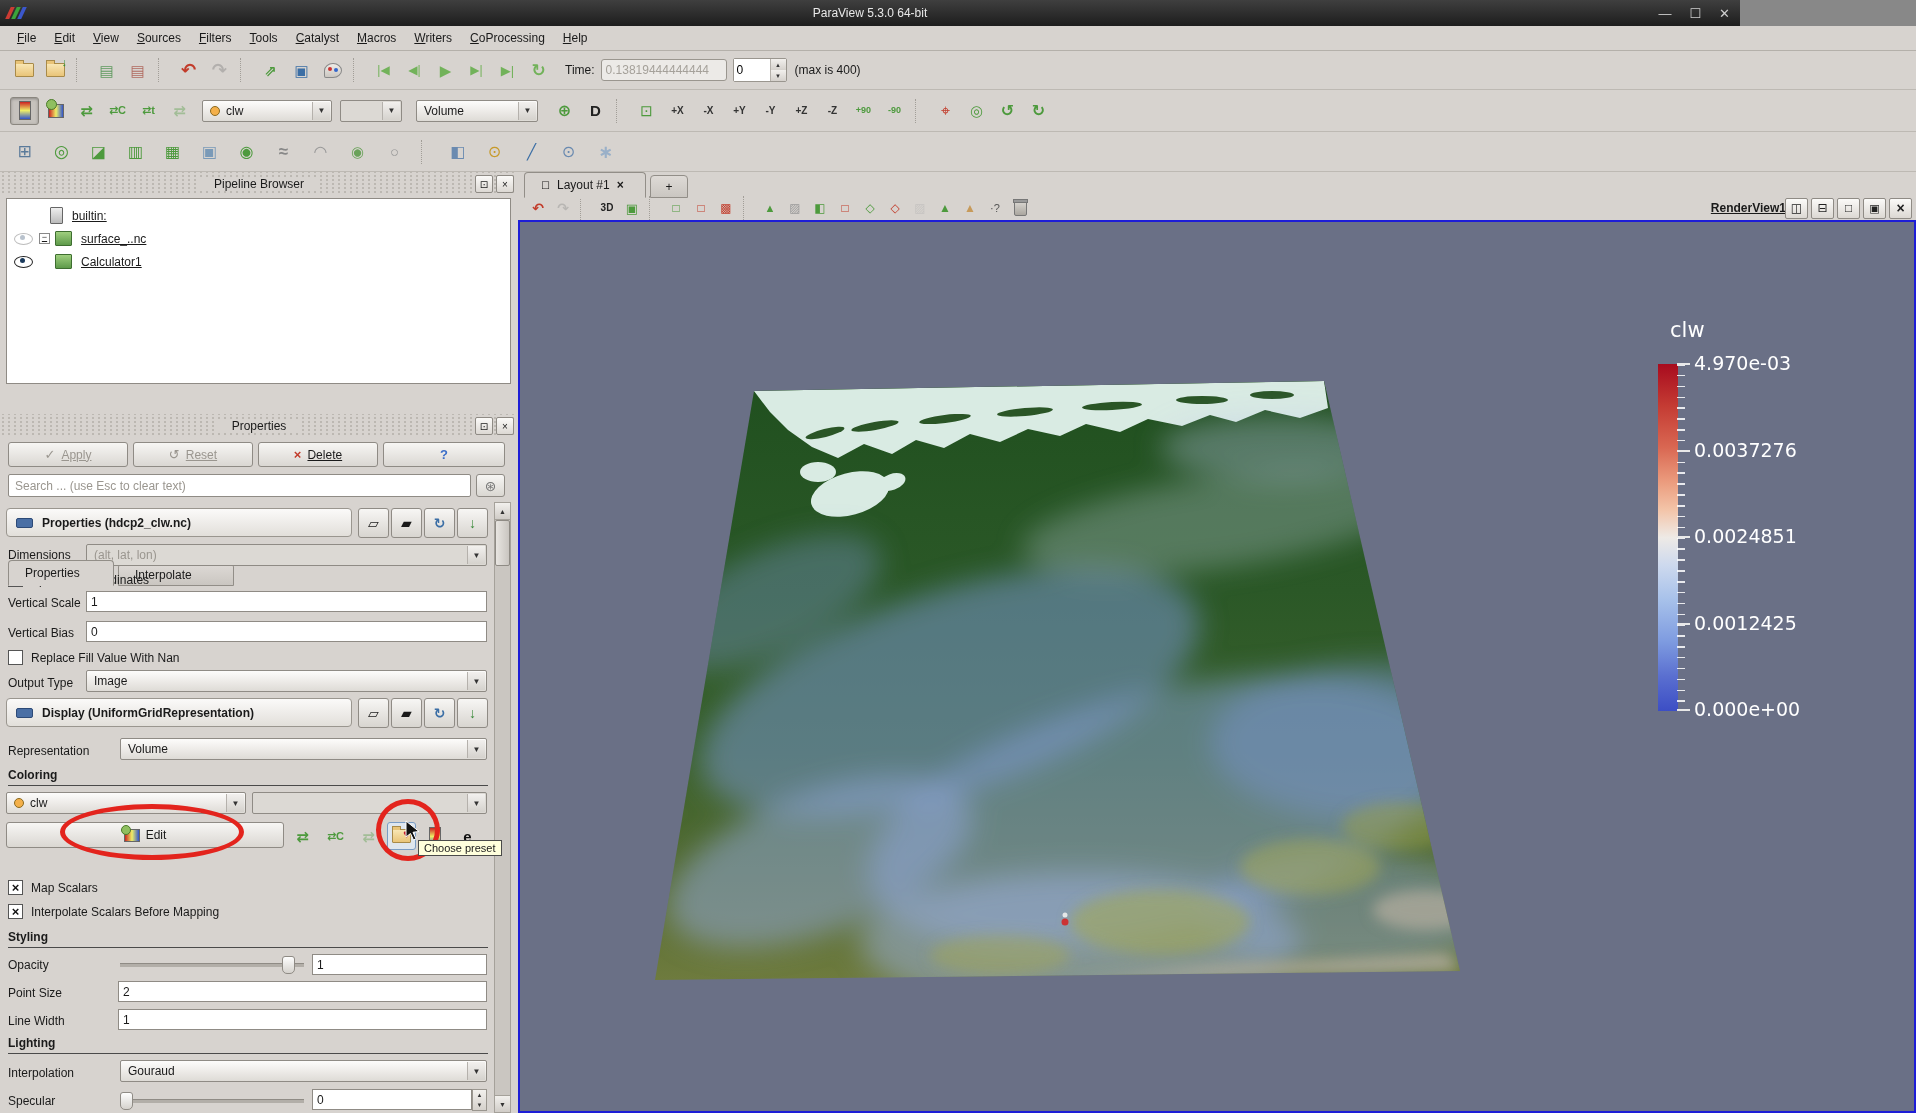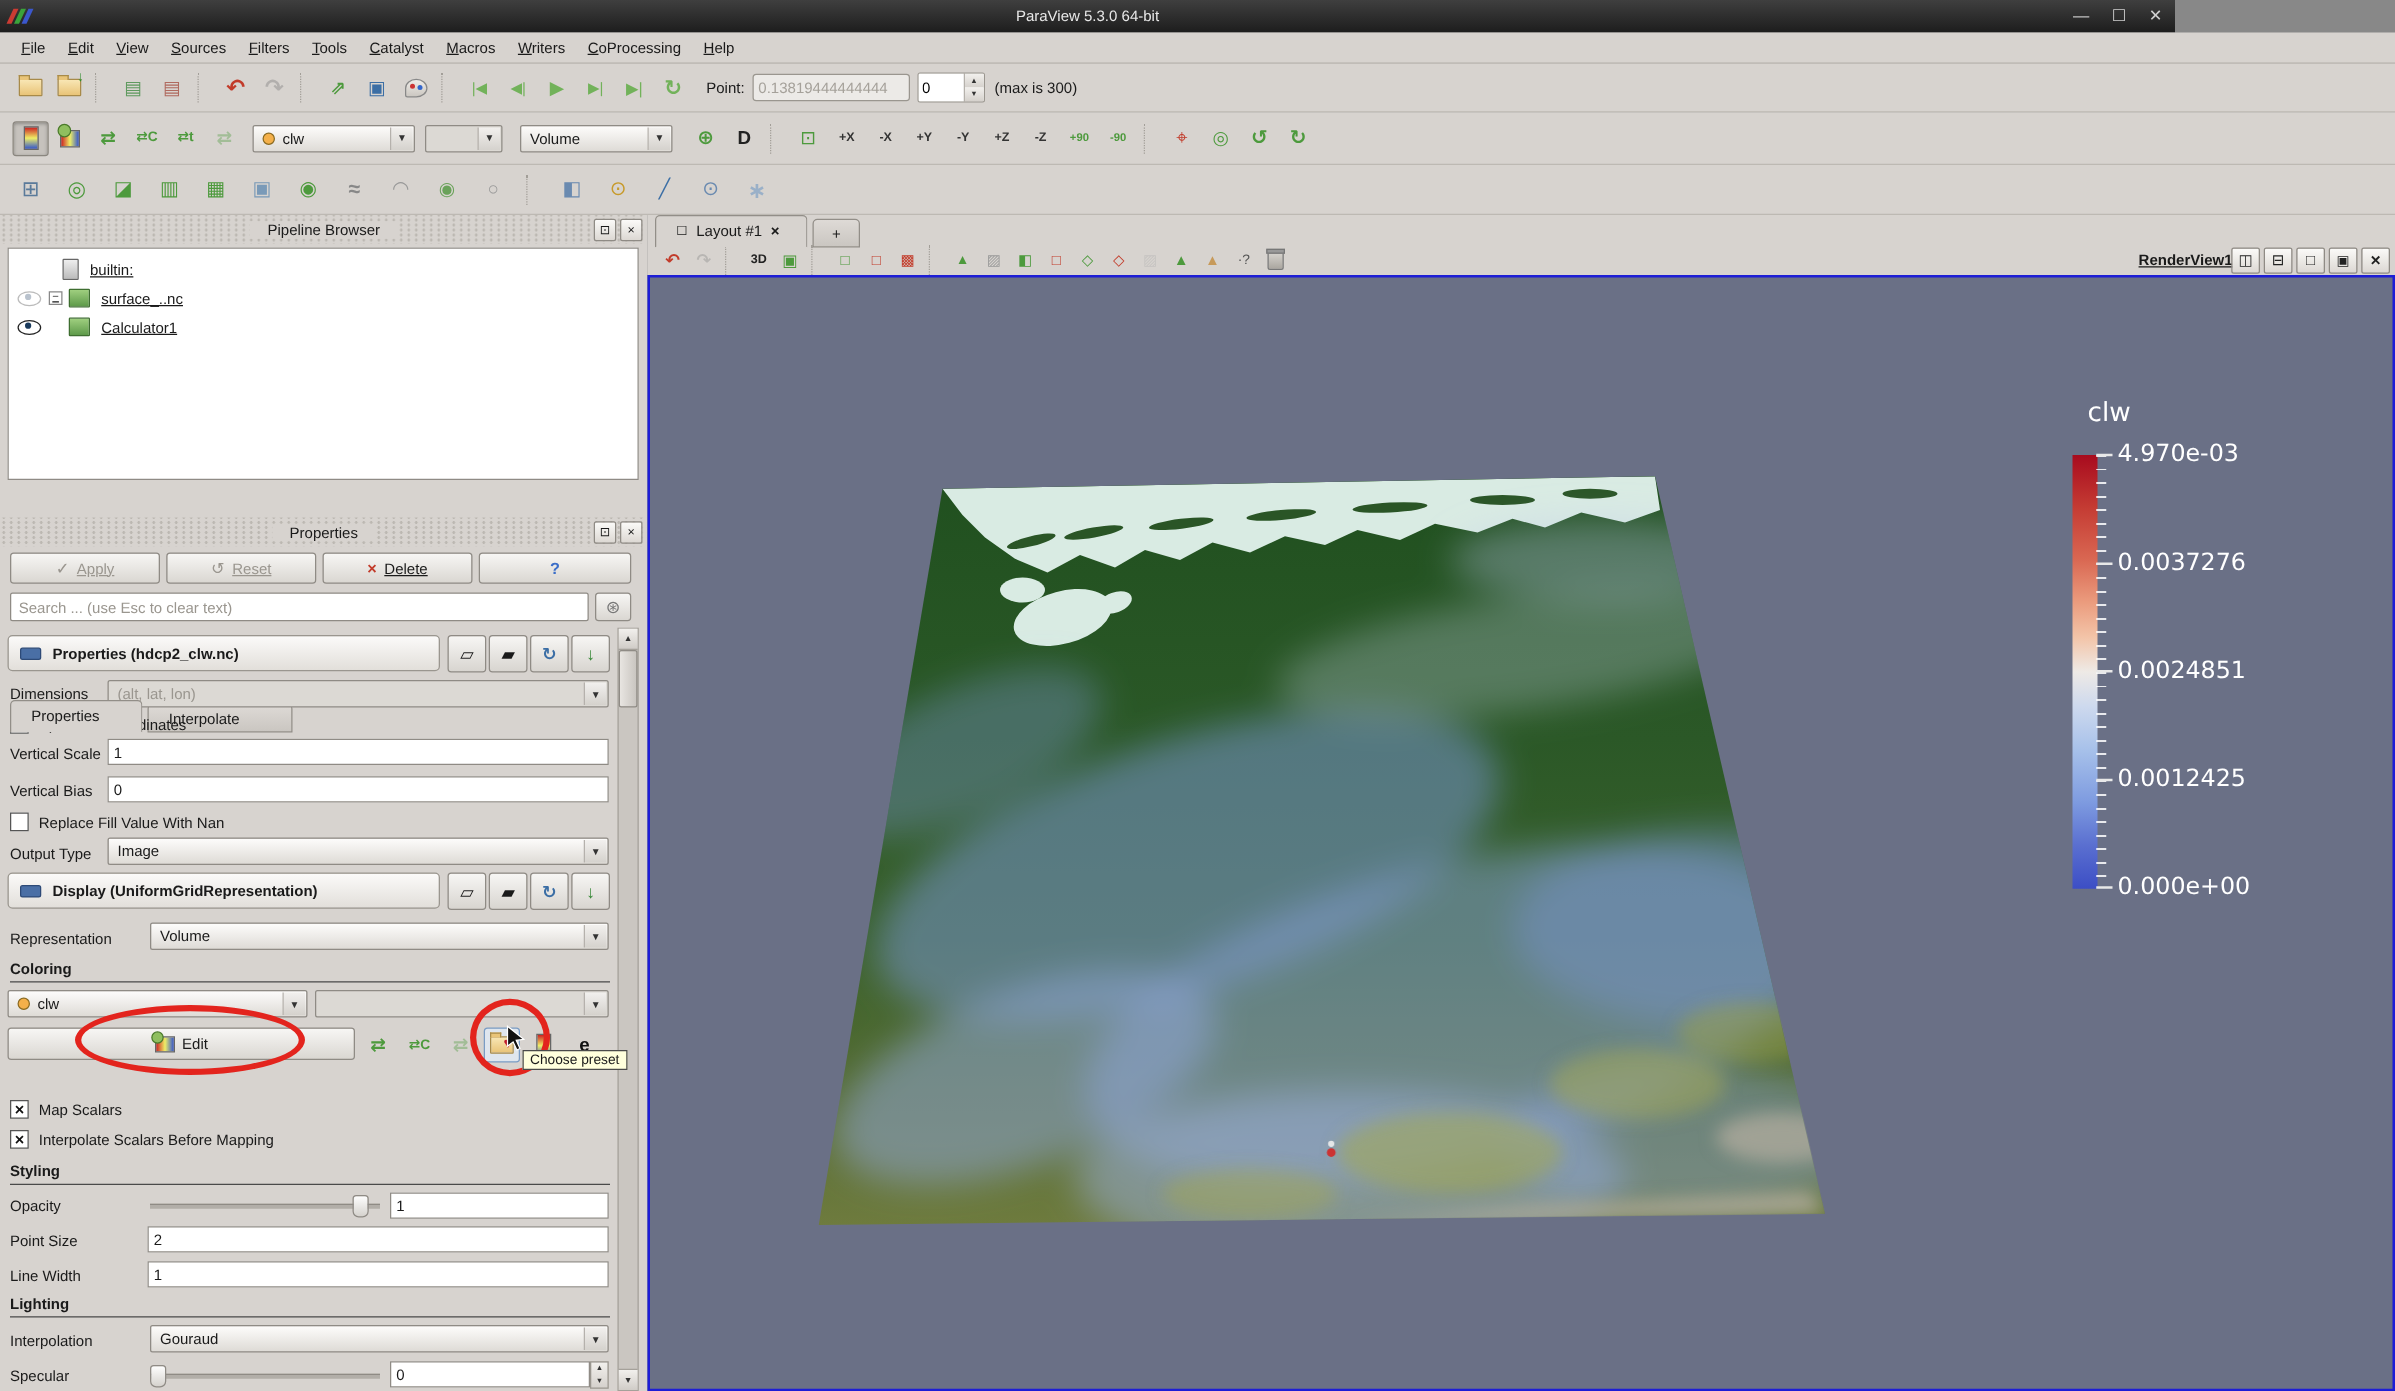--- a/index.html
+++ b/index.html
@@ -163,30 +163,30 @@
         <i class="kshape"></i>
       </span>
       <span class="tbsep"></span>
       <span class="tbicon" style="color: rgb(114, 178, 90); font-size: 12px;">|◀</span>
       <span class="tbicon" style="color: rgb(114, 178, 90); font-size: 12px;">◀|</span>
       <span class="tbicon" style="color: rgb(114, 178, 90);">▶</span>
       <span class="tbicon" style="color: rgb(114, 178, 90); font-size: 12px;">▶|</span>
       <span class="tbicon" style="color: rgb(114, 178, 90); font-size: 13px;">▶|</span>
       <span class="tbicon" style="color: rgb(114, 178, 90); font-weight: bold; font-size: 17px;">↻</span>
     </span>
-  <span class="tlabel">Point:</span>
+  <span class="tlabel">Time:</span>
   <span class="tinput-dis">0.13819444444444</span>
   <span class="spinbox">
     <input readonly="" value="0" style="">
     <span class="spincol">
         <span>▲</span>
         <span>▼</span>
       </span>
   </span>
-  <span style="margin-left:6px">(max is 300)</span>
+  <span style="margin-left:6px">(max is 400)</span>
 </div>
 
 <div id="tb2" class="toolbar abs">
   <span style="display:flex;align-items:center;gap:2px;">
       <span class="tbicon pressed k-colorbar">
         <i class="kshape"></i>
       </span>
       <span class="tbicon k-colorbar-edit">
         <i class="kshape"></i>
       </span>

